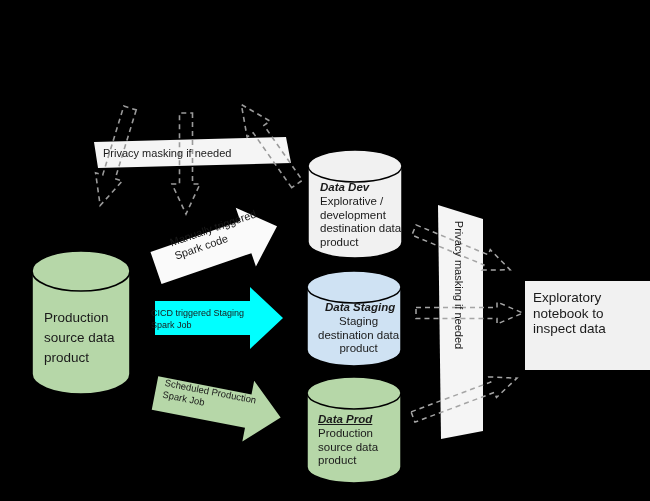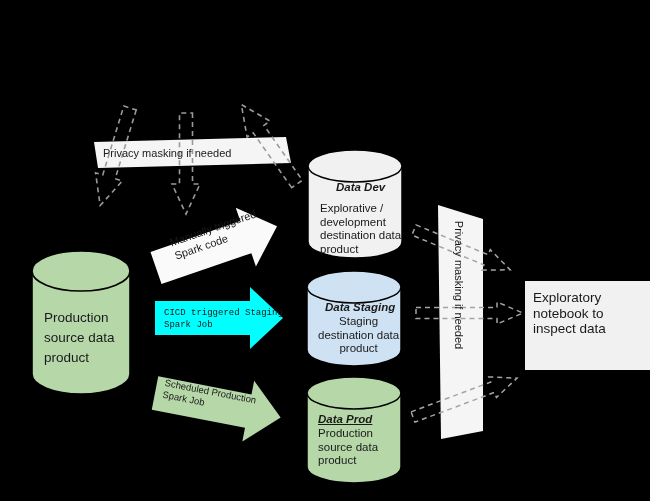--- a/index.html
+++ b/index.html
@@ -15,30 +15,30 @@
   .expl-box{left:525px;top:281px;width:105px;height:89px;padding-left:44px;}
   .expl-box .txt{left:8px;top:9px;font-size:13.5px;line-height:15.5px;}
   .banner-top-label{left:103px;top:147px;font-size:11px;}
   .banner-right-label{
     left:458px;top:285px;font-size:11px;white-space:nowrap;
     transform:translate(-50%,-50%) rotate(90deg);
   }
   .cyl-label{font-size:11.5px;line-height:13.5px;}
   .cyl-title{font-size:11.5px;font-weight:bold;font-style:italic;}
   .prod-label{left:44px;top:308px;font-size:13.5px;line-height:20px;}
-  .dd-title{left:320px;top:181px;margin-left:16px;}
-  .dd-body{left:320px;top:202px;}
+  .dd-title{left:320px;top:181px;}
+  .dd-body{left:320px;top:195px;}
   .ds-title{left:325px;top:301px;}
   .ds-body{left:318px;top:315px;text-align:center;}
   .dp-title{left:318px;top:413px;text-decoration:underline;}
   .dp-body{left:318px;top:427px;}
   .arrow-label{font-size:9px;line-height:11.5px;}
   .manual-label{left:168px;top:236px;font-size:11px;line-height:14px;
     transform:rotate(-19deg);transform-origin:left top;}
-  .cicd-label{left:164px;top:308px;font-family:Liberation Mono, monospace;}
+  .cicd-label{left:151px;top:308px;}
   .sched-label{left:166px;top:377px;font-size:9.5px;
     transform:rotate(11deg);transform-origin:left top;}
 </style>
 </head>
 <body>
 
 <div id="stage">
 
   <svg id="shapes" width="650" height="501" viewBox="0 0 650 501">
 

